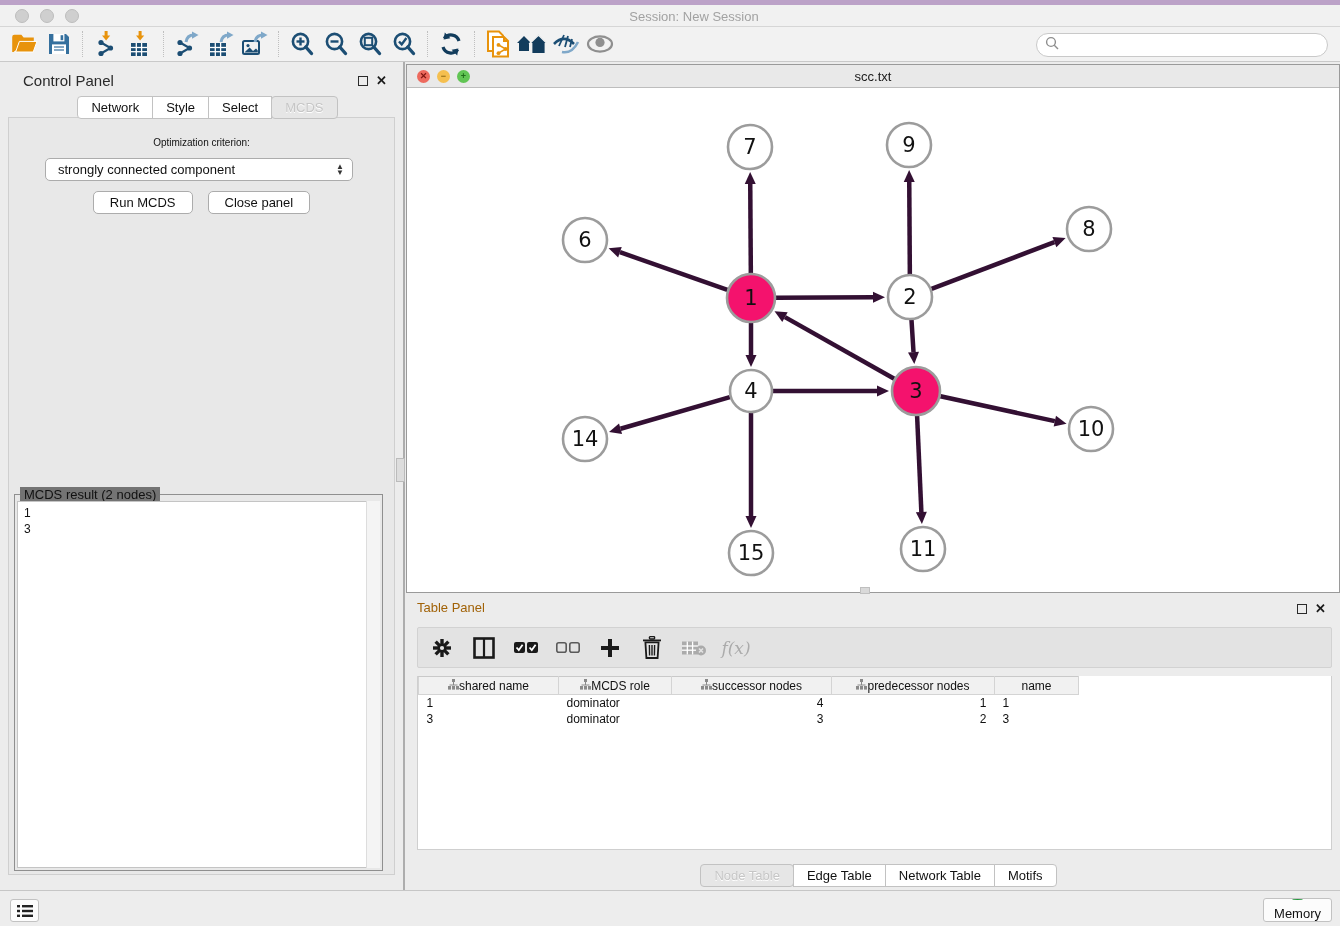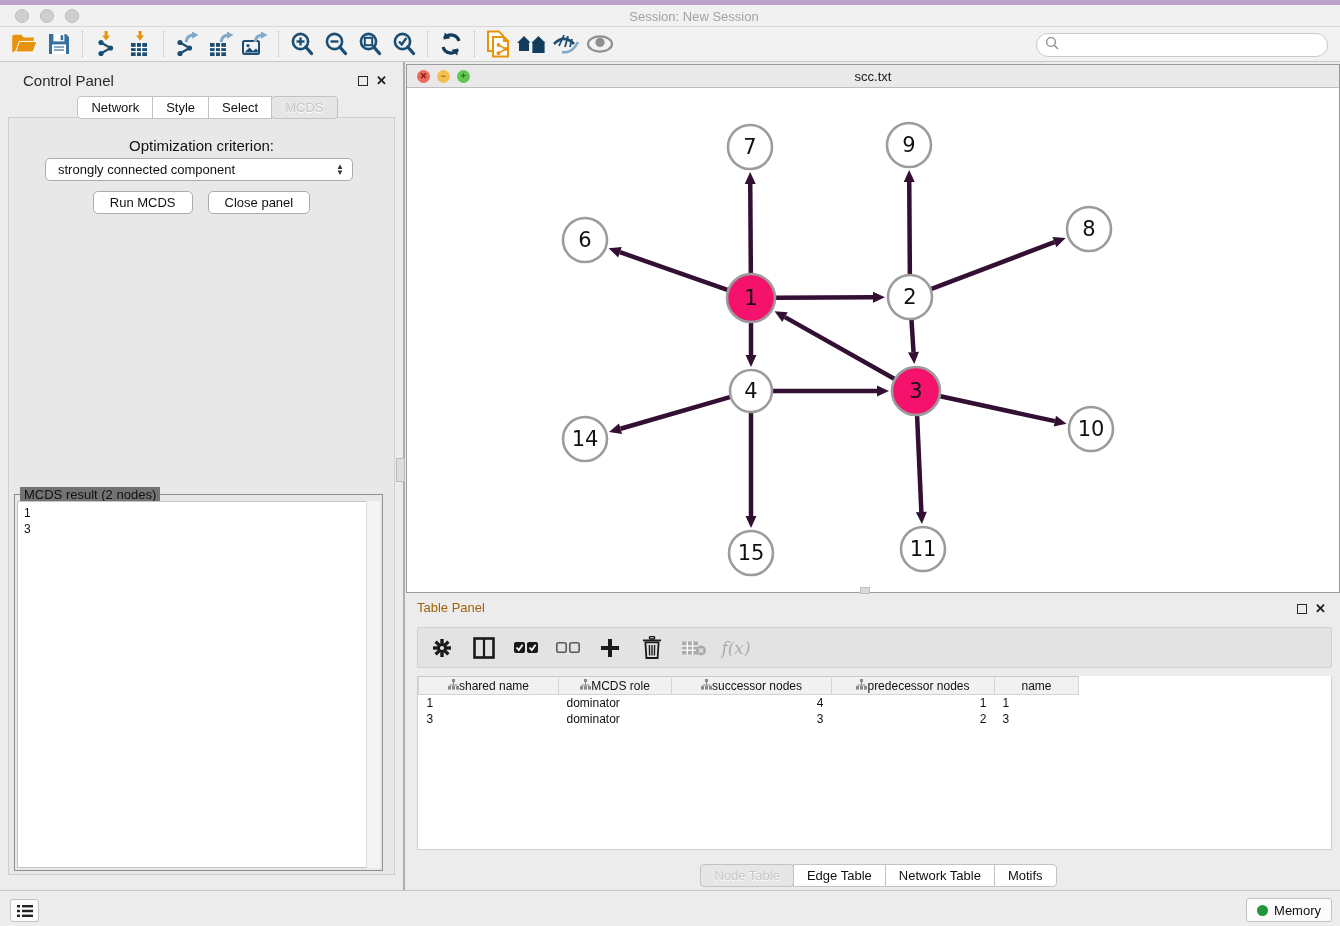--- a/index.html
+++ b/index.html
@@ -23,21 +23,21 @@
   .cp-title { left:10px; top:72px; font-size:15px; color:#2A2A2A;margin-left:13px; }
   .panel-btns { display:flex; gap:8px; align-items:center; }
   .float-box { width:10px; height:10px; border:1.5px solid #2A2A2A; display:inline-block; }
   .close-x { font-size:13px; font-weight:bold; color:#1A1A1A; }
   .cp-tabs { left:0; top:96px; width:403px; display:flex; justify-content:center; }
   .tab { border:1px solid #C2C2C2; background:#FFFFFF; padding:3px 13px; font-size:13px; color:#111; margin-left:-1px; cursor:pointer; }
   .tab:first-child { border-top-left-radius:4px; border-bottom-left-radius:4px; margin-left:12px; }
   .tab:last-child { border-top-right-radius:4px; border-bottom-right-radius:4px; }
   .tab.active { background:#E6E6E6; color:#C6C6C6; text-shadow:0 1px 0 #FFF; border-radius:4px; }
   .cp-body { left:8px; top:117px; width:387px; height:758px; background:#E8E8E8; border:1px solid #CFCFCF; }
-  .opt-label { left:0; top:137px; width:403px; text-align:center; font-size:15px; color:#111; }
+  .opt-label { left:0; top:137px; width:403px; text-align:center; font-size:10px; color:#111; }
   .criterion { left:45px; top:158px; width:308px; height:23px; background:#FFF; border:1px solid #ACACAC; border-radius:5px; display:flex; align-items:center; padding:0 8px 0 12px; font-size:13px; color:#111; cursor:pointer; }
   .stepper { margin-left:auto; display:flex; flex-direction:column; line-height:6px; font-size:8px; color:#333; }
   .cp-buttons { left:0; top:191px; width:403px; display:flex; justify-content:center; gap:15px; }
   .btn { background:#FFF; border:1px solid #ACACAC; border-radius:5px; padding:3px 16px; font-size:13px; color:#111; cursor:pointer; }
   .result-box { left:14px; top:494px; width:369px; height:377px; border:1px solid #8F8F8F; }
   .result-legend { position:absolute; top:-8px; left:5px; background:#737373; padding:0 4px; font-size:13px; color:#111; }
   .result-inner { position:absolute; left:2px; top:6px; width:351px; height:367px; background:#FFF; border:1px solid #C4C4C4; font-size:12px; color:#111; padding:3px 6px; line-height:16px; white-space:pre-line; }
   .result-scroll { position:absolute; right:2px; top:6px; width:14px; height:367px; background:#F4F4F4; border-left:1px solid #DDD; }
 
   
@@ -63,21 +63,21 @@
   .tbl { border-collapse:collapse; font-size:12px; }
   .tbl th { background:#F1F1F1; border:1px solid #D4D4D4; border-top:1px solid #C9C9C9; font-weight:normal; font-size:12px; color:#111; height:18px; padding:0 4px; }
   .tbl th .hdr { display:flex; align-items:center; justify-content:center; }
   .tbl td { height:16px; padding:0 8px; color:#111; }
   .tbl td.num { text-align:right; }
   .tbl-tabs { left:405px; top:864px; width:935px; display:flex; justify-content:center; }
 
   
   .statusbar { left:0; top:890px; width:1340px; height:36px; background:#EDEDED; border-top:1px solid #C6C6C6; }
   .sb-btn { position:absolute; left:10px; top:8px; width:29px; height:23px; background:#FCFCFC; border:1px solid #C2C2C2; border-radius:3px; display:flex; align-items:center; justify-content:center; cursor:pointer; }
-  .mem-btn { position:absolute; right:8px; top:7px; height:24px; background:#FCFCFC; border:1px solid #C2C2C2; border-radius:3px; display:flex; align-items:center; gap:6px; padding:0 10px; font-size:13px; color:#111; cursor:pointer; }
+  .mem-btn { position:absolute; right:8px; top:7px; height:24px; background:#FCFCFC; border:1px solid #C2C2C2; border-radius:3px; display:flex; align-items:center; gap:6px; padding:0 10px; font-size:13px; color:#111; cursor:pointer;flex-direction:column; }
   .mem-dot { width:11px; height:11px; border-radius:50%; background:#23963C; }
 </style>
 </head>
 <body>
 
 <div class="abs top-strip"></div>
 <div class="abs titlebar">
   <div class="abs traffic-gray" style="left:15px;"></div>
   <div class="abs traffic-gray" style="left:40px;"></div>
   <div class="abs traffic-gray" style="left:65px;"></div>

